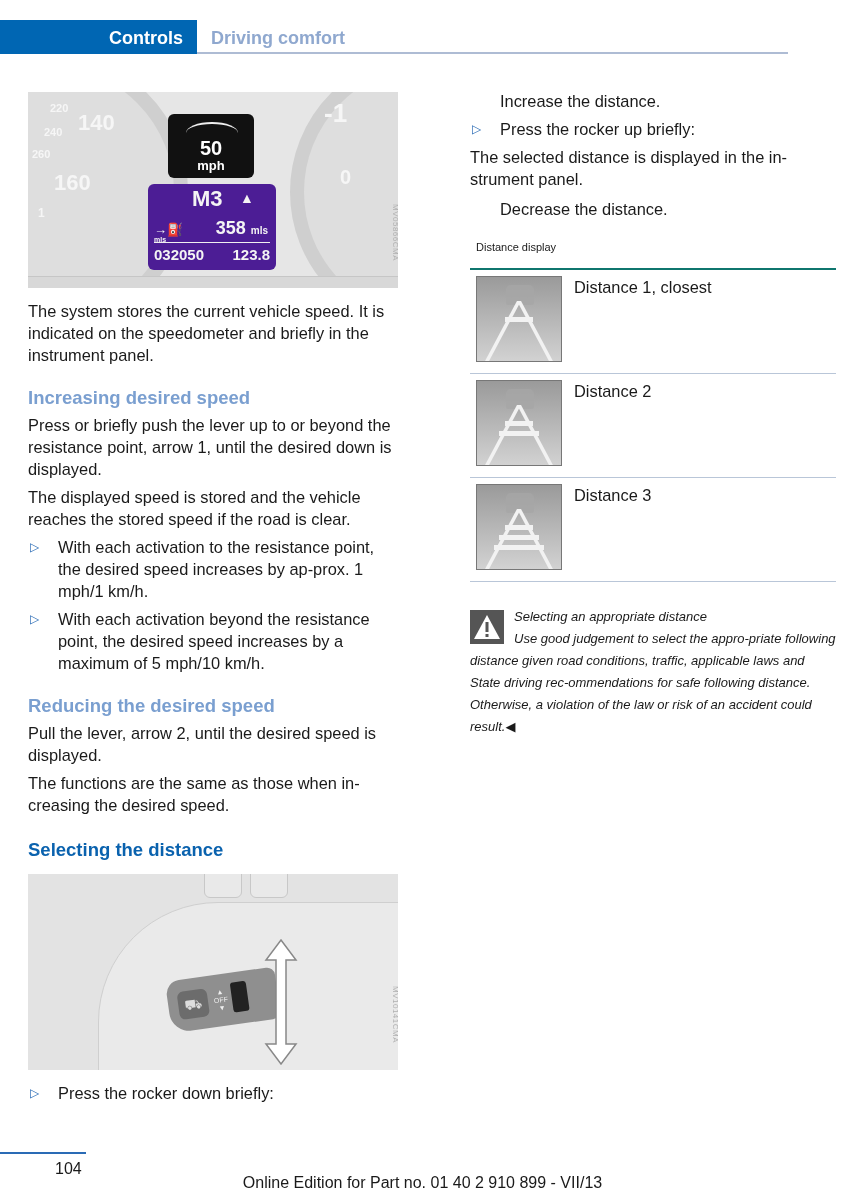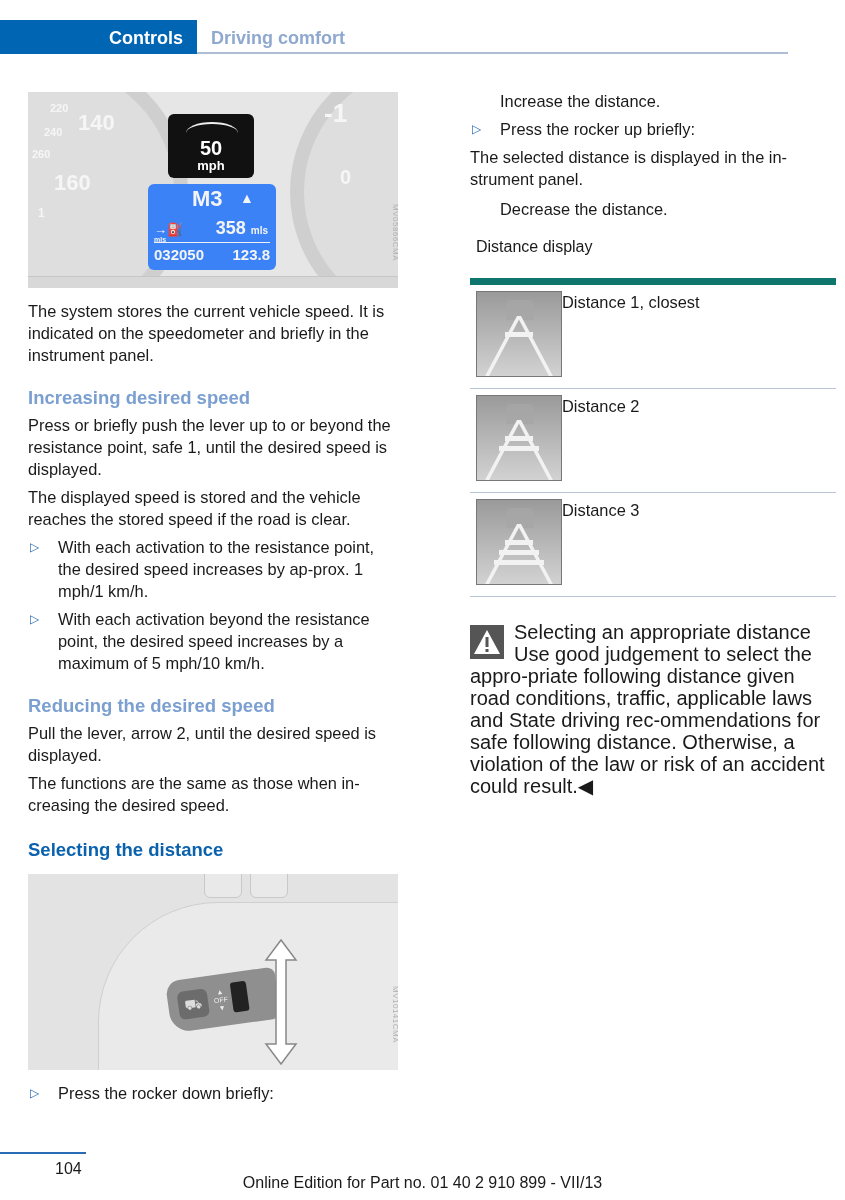--- a/index.html
+++ b/index.html
@@ -30,21 +30,21 @@
 
   
   .gauge { position: absolute; border-radius: 50%; border: 14px solid #cfcfcf; background: #dedede; }
   .gauge-left { left: -120px; top: -40px; width: 280px; height: 280px; }
   .gauge-right { left: 262px; top: -40px; width: 280px; height: 280px; }
   .g-num { position: absolute; color: #f6f6f6; font-weight: bold; }
   .speed-box { position: absolute; left: 140px; top: 22px; width: 86px; height: 64px; background: #111; border-radius: 6px; color: #fff; text-align: center; }
   .speed-arc { position: absolute; left: 18px; top: 8px; width: 52px; height: 22px; border-top: 2px solid #eee; border-radius: 50% 50% 0 0; }
   .speed-val { position: absolute; left: 0; width: 100%; top: 24px; font-size: 20px; font-weight: bold; line-height: 20px; }
   .speed-unit { position: absolute; left: 0; width: 100%; top: 44px; font-size: 13px; font-weight: bold; }
-  .info-box { position: absolute; left: 120px; top: 92px; width: 128px; height: 86px; background: #3b82f6; border-radius: 6px; color: #f4f4f4; font-weight: bold; }
+  .info-box { position: absolute; left: 120px; top: 92px; width: 128px; height: 86px; background: #4c1d95; border-radius: 6px; color: #f4f4f4; font-weight: bold; }
   .info-m3 { position: absolute; left: 44px; top: 2px; font-size: 22px; }
   .info-warn { position: absolute; left: 92px; top: 6px; font-size: 14px; }
   .info-range { position: absolute; right: 8px; top: 34px; font-size: 18px; }
   .info-range small { font-size: 10px; }
   .info-arrow { position: absolute; left: 6px; top: 38px; font-size: 13px; }
   .info-mls { position: absolute; left: 6px; top: 52px; font-size: 7px; }
   .info-line { position: absolute; left: 6px; right: 6px; top: 58px; height: 1px; background: #f0f0f0; }
   .info-odo { position: absolute; left: 6px; right: 6px; top: 62px; font-size: 15px; display: flex; justify-content: space-between; }
   .cluster-bottom { position: absolute; left: 0; bottom: 0; width: 100%; height: 12px; background: #d8d8d8; border-top: 1px solid #c6c6c6; }
 
@@ -53,34 +53,34 @@
   .lever-body { position: absolute; left: 140px; top: 100px; width: 110px; height: 52px; background: #8f8f8f; border-radius: 14px 8px 8px 20px; transform: rotate(-8deg); }
   .lever-btn { position: absolute; left: 10px; top: 12px; width: 30px; height: 28px; background: #6c6c6c; border-radius: 6px; color: #ddd; font-size: 14px; text-align: center; line-height: 28px; }
   .lever-off { position: absolute; left: 46px; top: 14px; font-size: 7px; color: #eee; line-height: 8px; text-align: center; }
   .lever-rocker { position: absolute; left: 64px; top: 10px; width: 16px; height: 30px; background: #222; border-radius: 3px; }
   .rocker-arrow { position: absolute; left: 236px; top: 64px; width: 34px; height: 128px; }
   .shroud { position: absolute; left: 70px; top: 28px; width: 320px; height: 240px; border-radius: 120px 0 0 0; background: #eaeaea; border: 1px solid #cfcfcf; }
   .dash-btn { position: absolute; top: -10px; width: 38px; height: 34px; background: #e9e9e9; border: 1px solid #c8c8c8; border-radius: 6px; }
 
   
   .dist-table { width: 366px; }
-  .dist-head { font-size: 16px; line-height: 22px; padding: 2px 0 20px 6px; border-bottom: 7px solid #0f766e; }
+  .dist-head { font-size: 11px; line-height: 22px; padding: 2px 0 10px 6px; border-bottom: 2px solid #0f766e; }
   .dist-row { display: flex; padding: 6px 0 10px 6px; border-bottom: 1px solid #b9c6d8; min-height: 104px; }
   .dist-row.last { border-bottom: 4px solid #b9c6d8; }
   .dist-img { width: 86px; height: 86px; flex: 0 0 86px; background: linear-gradient(#9a9a9a, #d2d2d2); border: 1px solid #777; position: relative; overflow: hidden; }
-  .dist-text { padding-left: 0; font-size: 16.4px; line-height: 22px; }
+  .dist-text { padding-left: 12px; font-size: 16.4px; line-height: 22px; }
   .dist-text p { margin-bottom: 6px; }
   .car { position: absolute; left: 29px; top: 8px; width: 28px; height: 20px; background: #a6a6a6; border-radius: 5px 5px 2px 2px; opacity: 0.8; }
   .lane { position: absolute; bottom: 0; width: 4px; height: 60px; background: #f2f2f2; }
   .lane.l { left: 24px; transform: skewX(-28deg); }
   .lane.r { right: 24px; transform: skewX(28deg); }
   .bar { position: absolute; left: 50%; height: 5px; background: #f2f2f2; transform: translateX(-50%); }
 
   
-  .warning { margin-top: 24px; font-size: 20px; line-height: 22px; position: relative; }
+  .warning { margin-top: 24px; font-size: 13px; line-height: 22px; position: relative; font-style: italic; }
   .warn-icon { float: left; width: 34px; height: 34px; background: #555; margin: 4px 10px 2px 0; position: relative; }
   .warn-icon svg { position: absolute; left: 2px; top: 2px; }
 
   
   .footer-rule { position: absolute; left: 0; top: 1152px; width: 86px; height: 2px; background: #2a6bb5; }
   .page-num { position: absolute; left: 55px; top: 1160px; font-size: 16px; }
   .footer-text { position: absolute; left: 0; width: 845px; text-align: center; top: 1174px; font-size: 16px; }
 </style>
 </head>
 <body>
@@ -125,21 +125,21 @@
     </div>
     <div class="cluster-bottom"></div>
   </div>
   <div style="position:relative;height:0;">
     <span class="fig-code" style="top:-60px;">MV05866CMA</span>
   </div>
 
   <p class="body" style="margin-top:12px;">The system stores the current vehicle speed. It is indicated on the speedometer and briefly in the instrument panel.</p>
 
   <h3 class="sub">Increasing desired speed</h3>
-  <p class="body">Press or briefly push the lever up to or beyond the resistance point, safe 1, until the desired speed is displayed.</p>
+  <p class="body">Press or briefly push the lever up to or beyond the resistance point, arrow 1, until the desired down is displayed.</p>
   <p class="body">The displayed speed is stored and the vehicle reaches the stored speed if the road is clear.</p>
   <ul class="tri">
     <li><span class="bullet">▷</span><span>With each activation to the resistance point, the desired speed increases by ap-prox. 1 mph/1 km/h.</span></li>
     <li><span class="bullet">▷</span><span>With each activation beyond the resistance point, the desired speed increases by a maximum of 5 mph/10 km/h.</span></li>
   </ul>
 
   <h3 class="sub">Reducing the desired speed</h3>
   <p class="body">Pull the lever, arrow 2, until the desired speed is displayed.</p>
   <p class="body">The functions are the same as those when in-creasing the desired speed.</p>
 

